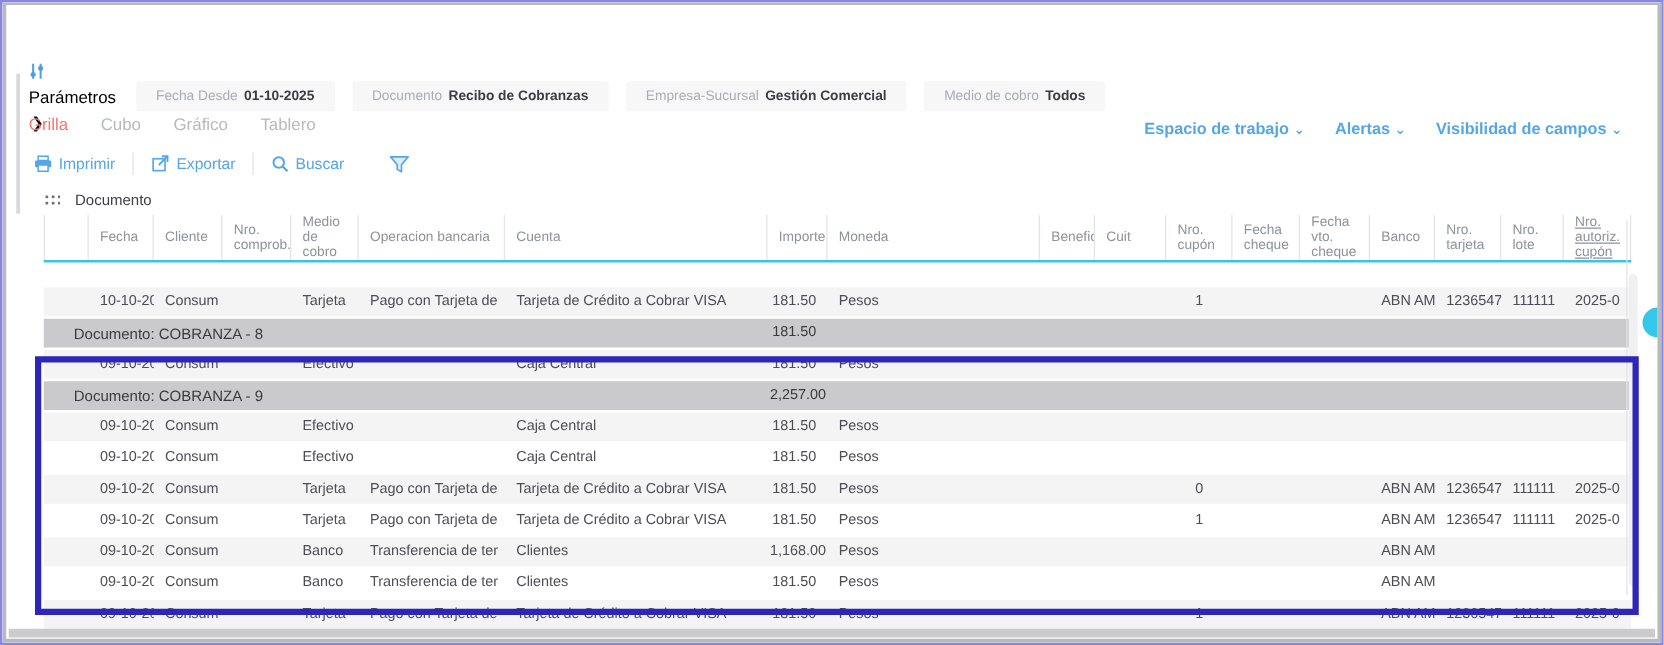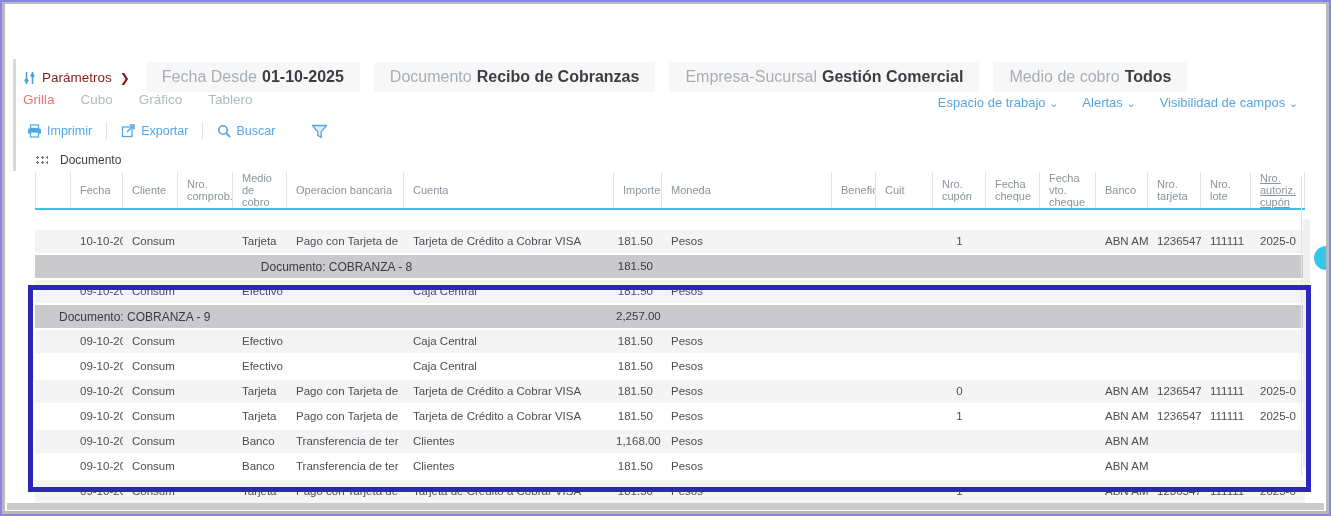--- a/index.html
+++ b/index.html
@@ -18,33 +18,33 @@
     color:#55aee8; font-size:10px; line-height:13px; text-align:center; vertical-align:middle; font-style:italic; font-family:"Liberation Serif",serif; }
   .refresh-btn { position:absolute; top:8px; width:27px; height:27px; border:1px solid #bcd9ef; border-radius:50%;
     color:#58a8e0; font-size:14px; line-height:25px; text-align:center; background:#fff; cursor:pointer; }
   .formatos { position:absolute; right:28px; top:15px; font-size:14px; color:#3cc2a0; cursor:pointer; }
   .formatos .chev { color:#58a8e0; }
   .titlebar-divider { position:absolute; left:14px; right:14px; top:46px; border-top:1px solid #d9d9dc; }
 
   
   .left-gutter { position:absolute; left:8px; top:55px; width:3px; height:112px; background:#d9d9dc; }
   .params { position:absolute; left:18px; top:58px; right:20px; height:30px; display:flex; align-items:center; }
-  .params-toggle { color:#7f1d1d; font-size:13.5px; white-space:nowrap; cursor:pointer; display:flex; align-items:flex-end; gap:6px; }
+  .params-toggle { color:#000000; font-size:13.5px; white-space:nowrap; cursor:pointer; display:flex; align-items:flex-start; gap:6px;flex-direction:column; }
   .params-toggle .chev-r { font-size:12px; margin-left:2px; }
   .chips { display:flex; margin-left:16px; gap:14px; }
-  .chip { background:#f7f7f8; border-radius:2px; padding:6px 16px; font-size:16px; color:#a9aeb4; white-space:nowrap; cursor:pointer; }
+  .chip { background:#f7f7f8; border-radius:2px; padding:6px 16px; font-size:11px; color:#a9aeb4; white-space:nowrap; cursor:pointer; }
   .chip b { color:#3c3c42; margin-left:5px; font-weight:bold; }
 
   
   .tabsrow { position:absolute; left:18px; top:88px; right:20px; height:24px; }
   .tabs { display:flex; gap:26px; font-size:13.5px; }
   .tab { color:#b3bac1; cursor:pointer; }
   .tab.active { color:#f2756f; }
   .right-links { position:absolute; right:8px; top:3px; display:flex; gap:24px; font-size:13px; color:#55a6e4; white-space:nowrap; }
-  .right-links span { cursor:pointer; }
+  .right-links span { cursor:pointer;font-weight:bold; }
   .right-links .chev { font-size:11px; }
 
   
   .toolbar { position:absolute; left:18px; top:114px; height:26px; display:flex; align-items:center; color:#55a6e4; font-size:12.5px; }
   .tool { display:flex; align-items:center; gap:5px; padding:0 14px; cursor:pointer; }
   .tool:first-child { padding-left:4px; }
   .tool-sep { width:1px; height:18px; background:#e2e2e5; }
   .tool svg { display:block; }
 
   
@@ -197,21 +197,21 @@
             <div class="cell" style="width: 57px;"></div>
             <div class="cell center" style="width: 53px;">1</div>
             <div class="cell" style="width: 54px;"></div>
             <div class="cell" style="width: 56px;"></div>
             <div class="cell" style="width: 52px;">ABN AM</div>
             <div class="cell" style="width: 53px;">1236547</div>
             <div class="cell" style="width: 50px;">111111</div>
             <div class="cell" style="width: 54px;">2025-0</div>
           </div>
           <div class="row group">
-            <div class="glabel" style="width: 579px; text-align: center;">Documento: COBRANZA - 8</div>
+            <div class="glabel" style="width: 579px;">Documento: COBRANZA - 8</div>
             <div class="cell right" style="width: 48px; color: rgb(58, 58, 64);">181.50</div>
           </div>
           <div class="row" style="background: rgb(244, 244, 245);">
             <div class="cell" style="width: 36px;"></div>
             <div class="cell" style="width: 52px;">09-10-20</div>
             <div class="cell" style="width: 55px;">Consum</div>
             <div class="cell" style="width: 55px;"></div>
             <div class="cell" style="width: 54px;">Efectivo</div>
             <div class="cell" style="width: 117px;"></div>
             <div class="cell" style="width: 210px;">Caja Central</div>

